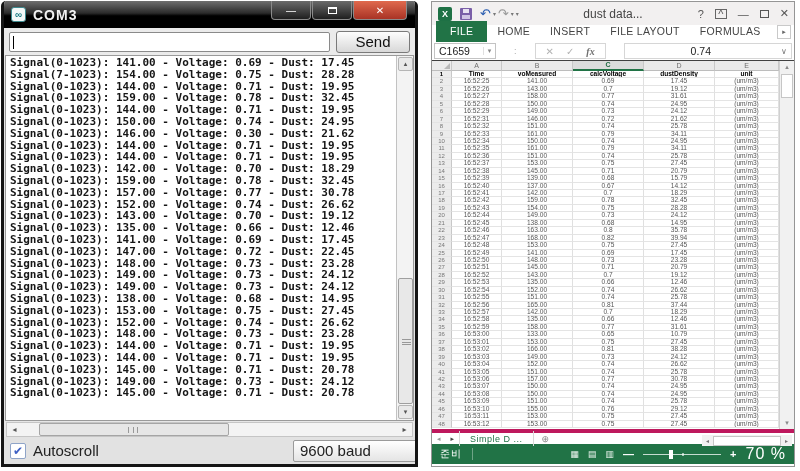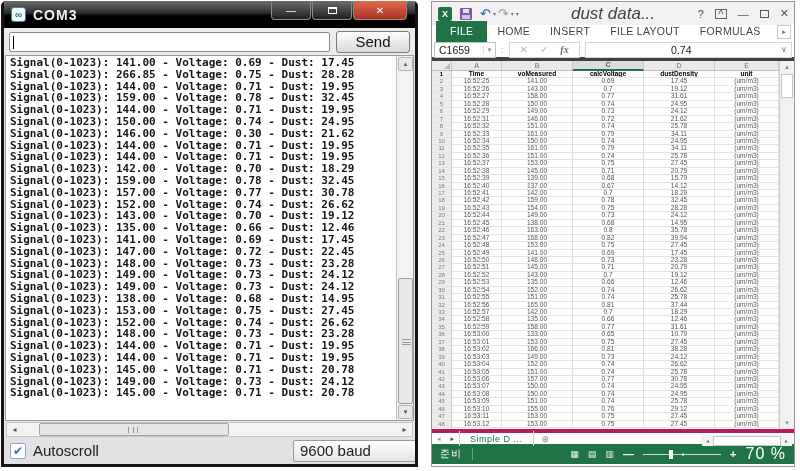--- a/index.html
+++ b/index.html
@@ -63,33 +63,33 @@
     background:#fff; border:1px solid #959595; display:flex; flex-direction:column; }
   .xl-titlebar { height:23px; flex:none; background:#f2f0f0; display:flex; align-items:center; padding:0 6px; position:relative; }
   .xl-appicon { width:14px; height:14px; background:#1e7145; border-radius:2px; color:#fff; font-size:9px;
     font-weight:bold; text-align:center; line-height:14px; flex:none; }
   .xl-save { width:12px; height:12px; background:#7a5fa8; border-radius:1px; margin-left:8px; position:relative; flex:none; }
   .xl-save::after { content:""; position:absolute; left:3px; top:1px; width:6px; height:4px; background:#e8e2f2; }
   .xl-save::before { content:""; position:absolute; left:2px; bottom:1px; width:8px; height:4px; background:#cfc3e4; }
   .qat { display:flex; align-items:center; margin-left:8px; gap:2px; }
   .undo-icon { color:#2a5db0; font-size:13px; } .redo-icon { color:#9a9a9a; font-size:13px; }
   .mini-arrow { font-size:6px; color:#777; }
-  .xl-title { position:absolute; left:0; right:0; text-align:center; font-size:17px; color:#444; pointer-events:none;font-style:italic; }
+  .xl-title { position:absolute; left:0; right:0; text-align:center; font-size:12px; color:#444; pointer-events:none; }
   .xl-winbtns { position:absolute; right:5px; top:0; height:23px; display:flex; align-items:center; gap:11px; color:#555; }
   .xl-winbtns span { font-size:11px; }
   .ribbon-icon { width:12px; height:10px; border:1px solid #666; font-size:7px; line-height:8px; text-align:center; color:#555; }
   .restore-glyph { width:9px; height:8px; border:1px solid #555; display:inline-block; }
   .xl-ribbonrow { height:17px; flex:none; background:#fff; display:flex; align-items:flex-end; padding:0 4px; position:relative; }
   .ribbon-tabs { display:flex; align-items:flex-end; height:21px; }
   .ribbon-tabs span { font-size:10.5px; color:#444; padding:0 10px; height:21px; line-height:21px; letter-spacing:0.3px; }
   .ribbon-tabs span:nth-of-type(1) { background:#217346; color:#fff; padding:0 14px; }
   .ribbon-more { position:absolute; right:3px; bottom:3px; width:14px; height:14px; border:1px solid #c9c9c9;
     font-size:7px; color:#666; text-align:center; line-height:12px; }
   .xl-formulabar { height:19px; flex:none; background:#fff; display:flex; align-items:center;
-    border-bottom:4px solid #404040; padding:1px 2px; gap:5px; }
+    border-bottom:1px solid #404040; padding:1px 2px; gap:18px; }
   .namebox { width:62px; height:16px; border:1px solid #c3c3c3; display:flex; align-items:center; }
   .namebox .nb-text { flex:1; font-size:10.5px; color:#222; padding-left:4px; }
   .namebox .nb-arrow { width:12px; font-size:7px; color:#888; text-align:center; border-left:1px solid #e0e0e0; }
   .fb-sep { color:#aaa; font-size:9px; }
   .fxgroup { height:16px; border:1px solid #d6d6d6; display:flex; align-items:center; gap:12px; padding:0 10px; }
   .fx-cancel,.fx-enter { color:#b3b3b3; font-size:10px; }
   .fx-fx { color:#6f6f6f; font-size:10px; font-style:italic; font-family:"Liberation Serif",serif; font-weight:bold; }
   .formulabox { flex:1; height:16px; border:1px solid #d6d6d6; display:flex; align-items:center; position:relative; }
   .fb-value { flex:1; text-align:center; font-size:10.5px; color:#222; }
   .fb-chevron { width:14px; font-size:8px; color:#777; text-align:center; }
@@ -159,21 +159,21 @@
   <div class="sm-toolbar">
     <div class="sm-input">
         <div class="sm-caret"></div>
       </div>
     <div class="sm-send">Send</div>
   </div>
   <div class="sm-output">
     <div class="sm-lines">
 
     <div class="sline">Signal(0-1023): 141.00 - Voltage: 0.69 - Dust: 17.45</div>
-        <div class="sline">Signal(0-1023): 266.85 - Voltage: 0.75 - Dust: 28.28</div>
+        <div class="sline">Signal(7-1023): 154.00 - Voltage: 0.75 - Dust: 28.28</div>
         <div class="sline">Signal(0-1023): 144.00 - Voltage: 0.71 - Dust: 19.95</div>
         <div class="sline">Signal(0-1023): 159.00 - Voltage: 0.78 - Dust: 32.45</div>
         <div class="sline">Signal(0-1023): 144.00 - Voltage: 0.71 - Dust: 19.95</div>
         <div class="sline">Signal(0-1023): 150.00 - Voltage: 0.74 - Dust: 24.95</div>
         <div class="sline">Signal(0-1023): 146.00 - Voltage: 0.30 - Dust: 21.62</div>
         <div class="sline">Signal(0-1023): 144.00 - Voltage: 0.71 - Dust: 19.95</div>
         <div class="sline">Signal(0-1023): 144.00 - Voltage: 0.71 - Dust: 19.95</div>
         <div class="sline">Signal(0-1023): 142.00 - Voltage: 0.70 - Dust: 18.29</div>
         <div class="sline">Signal(0-1023): 159.00 - Voltage: 0.78 - Dust: 32.45</div>
         <div class="sline">Signal(0-1023): 157.00 - Voltage: 0.77 - Dust: 30.78</div>

